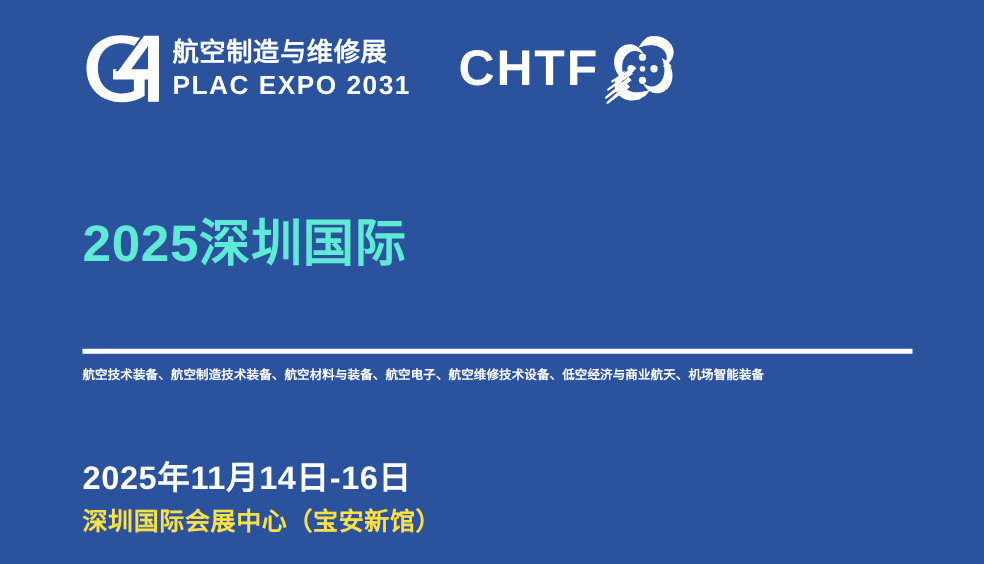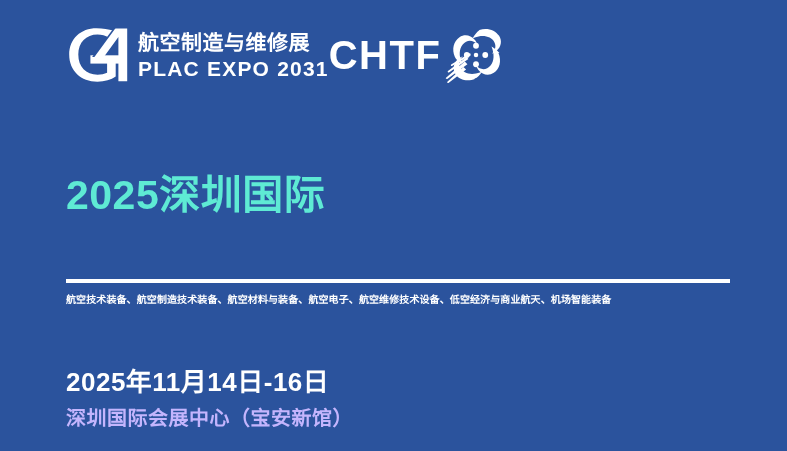--- a/index.html
+++ b/index.html
@@ -57,20 +57,21 @@
   .plac-en {
     color: #ffffff;
     font-size: 21px;
     font-weight: 700;
     letter-spacing: 1.2px;
     margin-top: 5px;
     white-space: nowrap;
   }
 
   .chtf-block {
+    margin-left: 38px;
     display: flex;
     align-items: center;
     height: 62px;
   }
   .chtf-word {
     color: #ffffff;
     font-size: 40px;
     font-weight: 700;
     letter-spacing: 1.5px;
     line-height: 1;
@@ -128,21 +129,21 @@
   }
   .date-line {
     color: #ffffff;
     font-size: 26px;
     font-weight: 700;
     line-height: 32px;
     letter-spacing: 0.5px;
     white-space: nowrap;
   }
   .venue-line {
-    color: #c4b5fd;
+    color: #fde047;
     font-size: 20px;
     font-weight: 700;
     line-height: 28px;
     letter-spacing: 0.5px;
     margin-top: 6px;
     white-space: nowrap;
   }
 </style>
 </head>
 <body>

